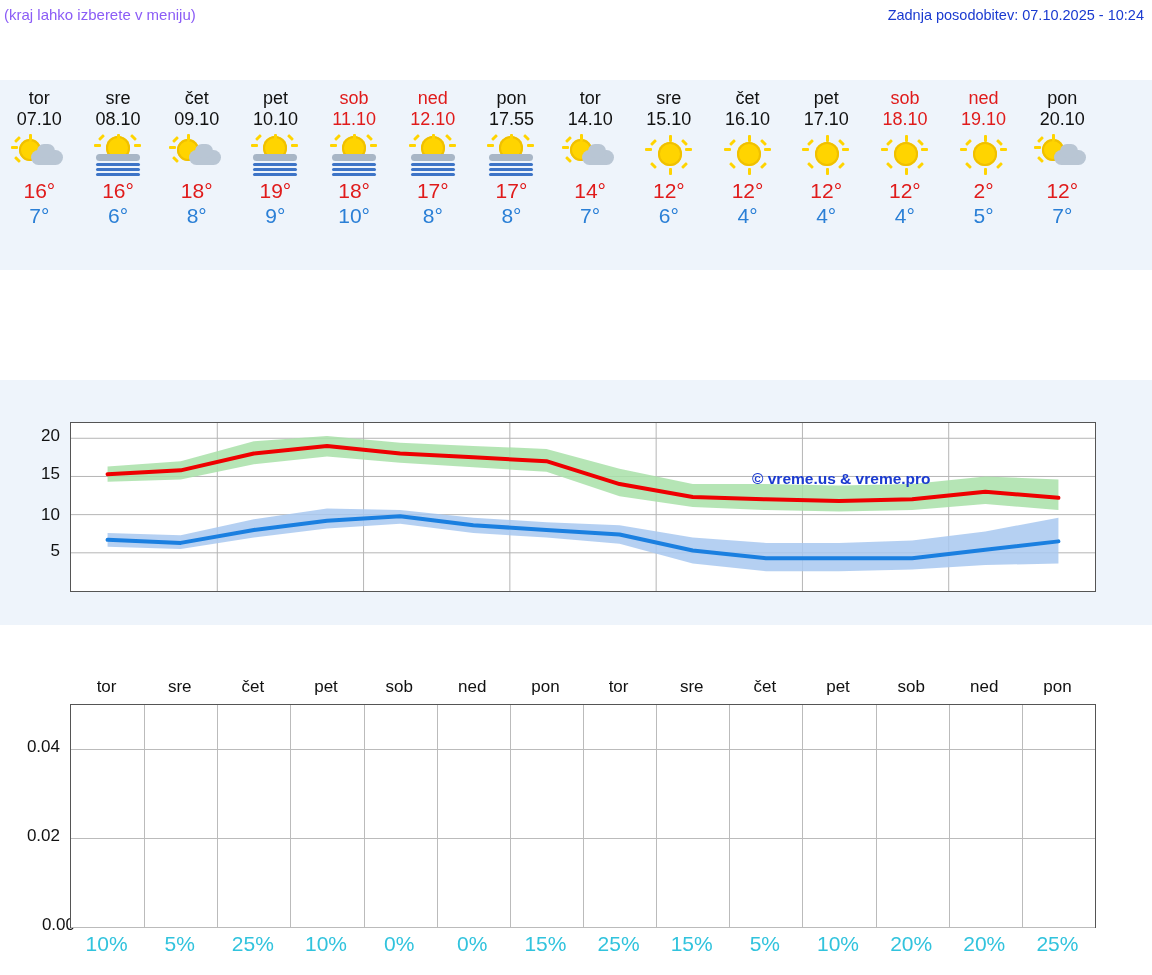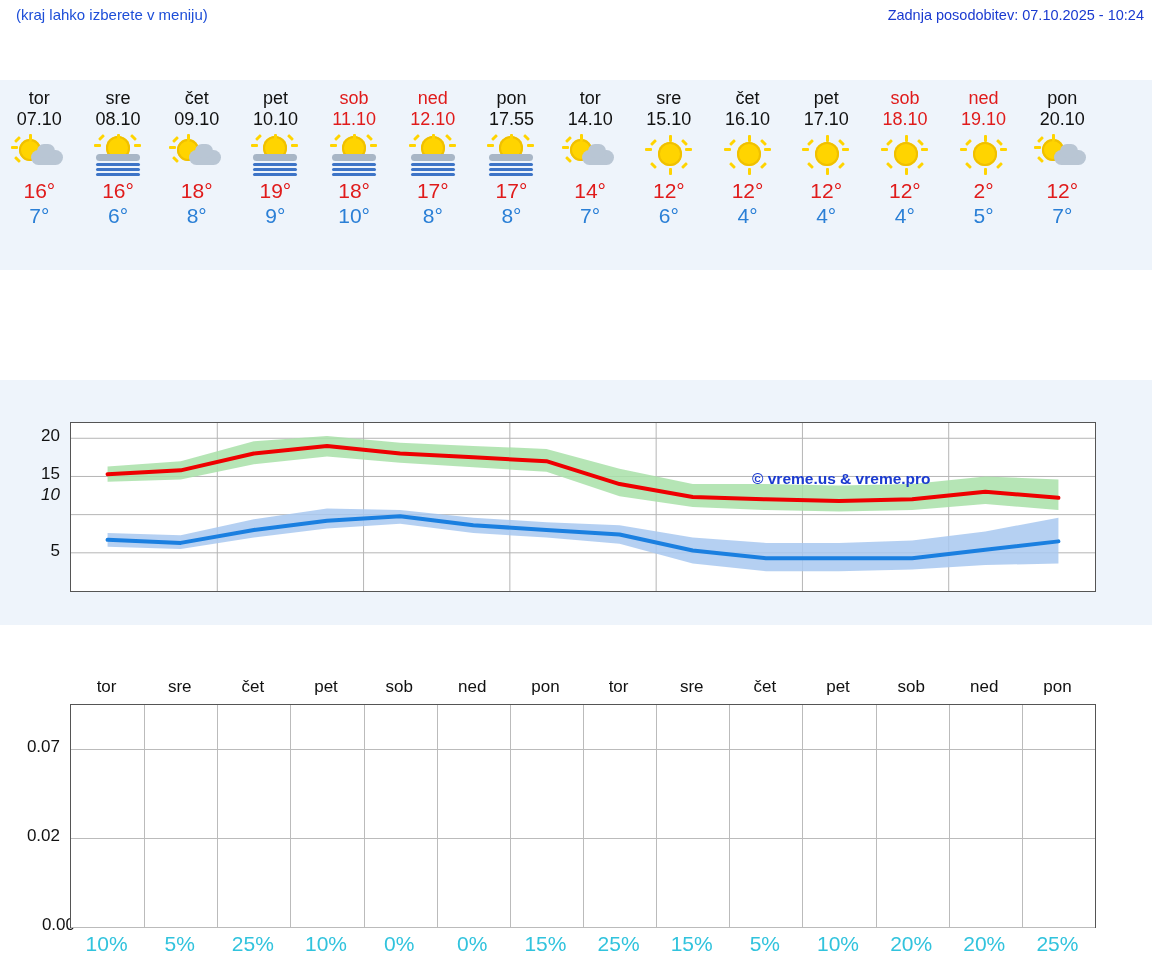--- a/index.html
+++ b/index.html
@@ -16,22 +16,22 @@
     height: 975px;
     background: #ffffff;
   }
 
   
   .topbar {
     position: absolute; left: 0; top: 0; width: 1152px; height: 62px;
     background: #ffffff;
   }
   .menu-note {
-    position: absolute; left: 16px; top: 6px;
-    font-size: 15px; color: #1d4ed8;
+    position: absolute; left: 4px; top: 6px;
+    font-size: 15px; color: #8b5cf6;
   }
   .page-title {
     position: absolute; left: 0; top: 16px; width: 1152px;
     text-align: center; font-size: 25px; color: #1616c8;
   }
   .update-note {
     position: absolute; right: 8px; top: 7px;
     font-size: 14.5px; color: #1a3ad0;
   }
 
@@ -394,21 +394,21 @@
         <div class="tmax">12°</div>
         <div class="tmin">7°</div>
       </div>
     </div>
 
   <div class="gap"></div>
 
   <div class="chart1">
     <div id="ylabels1">
         <div class="ylab1" style="left: 0px; top: 160.818px;">5</div>
-        <div class="ylab1" style="left: 0px; top: 105px; font-style: italic;">10</div>
+        <div class="ylab1" style="left: 0px; top: 125px;">10</div>
         <div class="ylab1" style="left: 0px; top: 84.4545px;">15</div>
         <div class="ylab1" style="left: 0px; top: 46.2727px;">20</div>
       </div>
     <div class="plot1" id="plot1">
       <svg id="svg1" width="1024" height="168" viewBox="0 0 1024 168">
           <line x1="146.28571428571428" y1="0" x2="146.28571428571428" y2="168" stroke="#b5b5b5" stroke-width="1"></line>
           <line x1="292.57142857142856" y1="0" x2="292.57142857142856" y2="168" stroke="#b5b5b5" stroke-width="1"></line>
           <line x1="438.85714285714283" y1="0" x2="438.85714285714283" y2="168" stroke="#b5b5b5" stroke-width="1"></line>
           <line x1="585.1428571428571" y1="0" x2="585.1428571428571" y2="168" stroke="#b5b5b5" stroke-width="1"></line>
           <line x1="731.4285714285713" y1="0" x2="731.4285714285713" y2="168" stroke="#b5b5b5" stroke-width="1"></line>
@@ -439,21 +439,21 @@
         <div class="dowlab2" style="left: 654.714px;">sre</div>
         <div class="dowlab2" style="left: 727.857px;">čet</div>
         <div class="dowlab2" style="left: 801px;">pet</div>
         <div class="dowlab2" style="left: 874.143px;">sob</div>
         <div class="dowlab2" style="left: 947.286px;">ned</div>
         <div class="dowlab2" style="left: 1020.43px;">pon</div>
       </div>
     <div id="ylabels2">
         <div class="ylab2" style="left: 15px; top: 283px;">0.00</div>
         <div class="ylab2" style="left: 0px; top: 194.2px;">0.02</div>
-        <div class="ylab2" style="left: 0px; top: 105.4px;">0.07</div>
+        <div class="ylab2" style="left: 0px; top: 105.4px;">0.04</div>
       </div>
     <div class="plot2" id="plot2">
         <div class="vgrid" style="left:73.14285714285714px"></div>
         <div class="vgrid" style="left:146.28571428571428px"></div>
         <div class="vgrid" style="left:219.42857142857142px"></div>
         <div class="vgrid" style="left:292.57142857142856px"></div>
         <div class="vgrid" style="left:365.71428571428567px"></div>
         <div class="vgrid" style="left:438.85714285714283px"></div>
         <div class="vgrid" style="left:512px"></div>
         <div class="vgrid" style="left:585.1428571428571px"></div>

